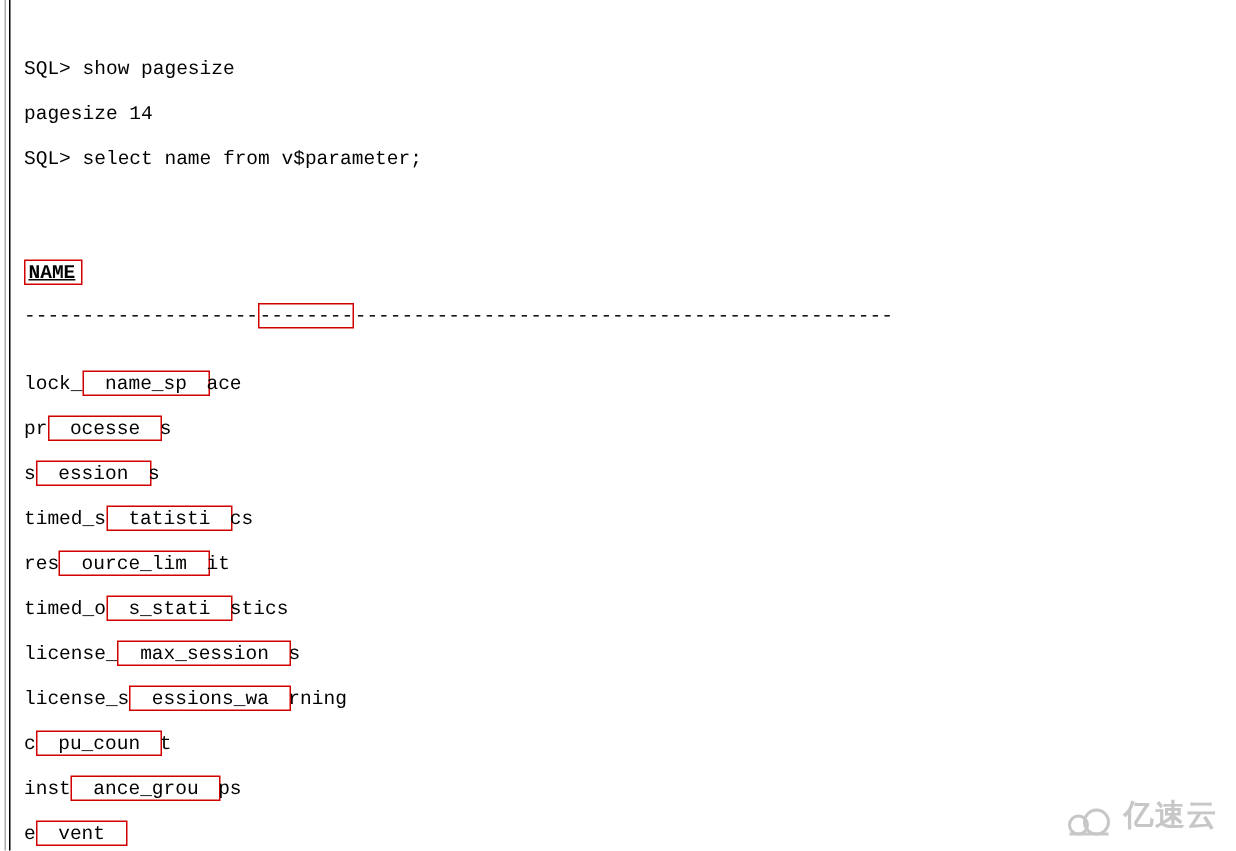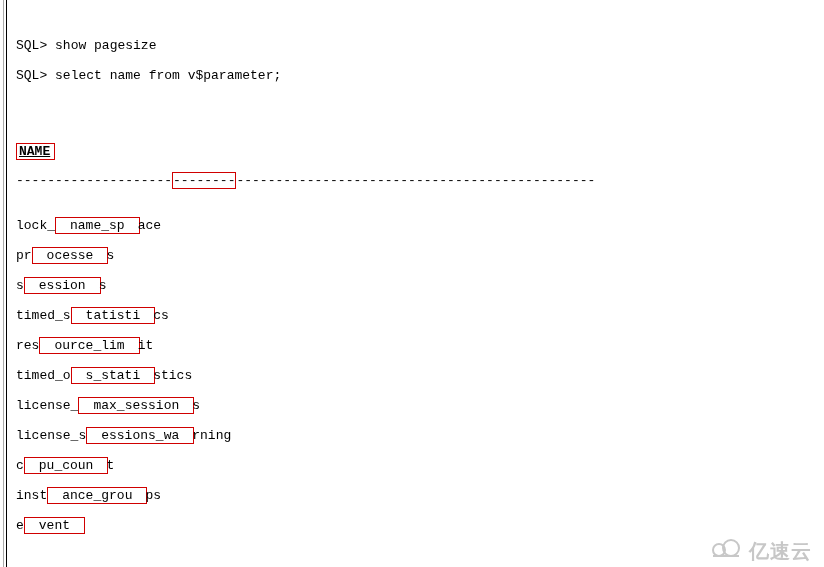--- a/index.html
+++ b/index.html
@@ -44,21 +44,21 @@
 .watermark {
   position: absolute;
   right: 12px;
   bottom: 8px;
   font-family: sans-serif;
   font-size: 20px;
   color: #c7c7c7;
   font-weight: bold;
   letter-spacing: 1px;
   display: flex;
-  align-items: flex-end;
+  align-items: flex-start;
   gap: 6px;
 }
 .watermark svg { display: block; }
 .leftbar {
   position: absolute;
   left: 6px;
   top: 0;
   bottom: 0;
   width: 1px;
   background: #000;
@@ -74,20 +74,21 @@
 </style>
 </head>
 <body>
 
 <div class="leftbar2"></div>
 <div class="leftbar"></div>
 
 <div class="term">
 
 <div class="row"><span>SQL&gt;</span> <span>show pagesize</span></div>
+<div class="row">pagesize 14</div>
 <div class="row"><span>SQL&gt;</span> <span>select name from v$parameter;</span></div>
 <div class="row"></div>
 
 <div class="row"><span class="hdr-red">NAME</span></div>
 <div class="row divline"><span>--------------------</span><span class="dashred">--------</span><span>----------------------------------------------</span></div>
 
 <div class="row"><span>lock_</span><span class="redbox">name_sp</span><span>ace</span></div>
 <div class="row"><span>pr</span><span class="redbox">ocesse</span><span>s</span></div>
 <div class="row"><span>s</span><span class="redbox">ession</span><span>s</span></div>
 <div class="row"><span>timed_s</span><span class="redbox">tatisti</span><span>cs</span></div>

